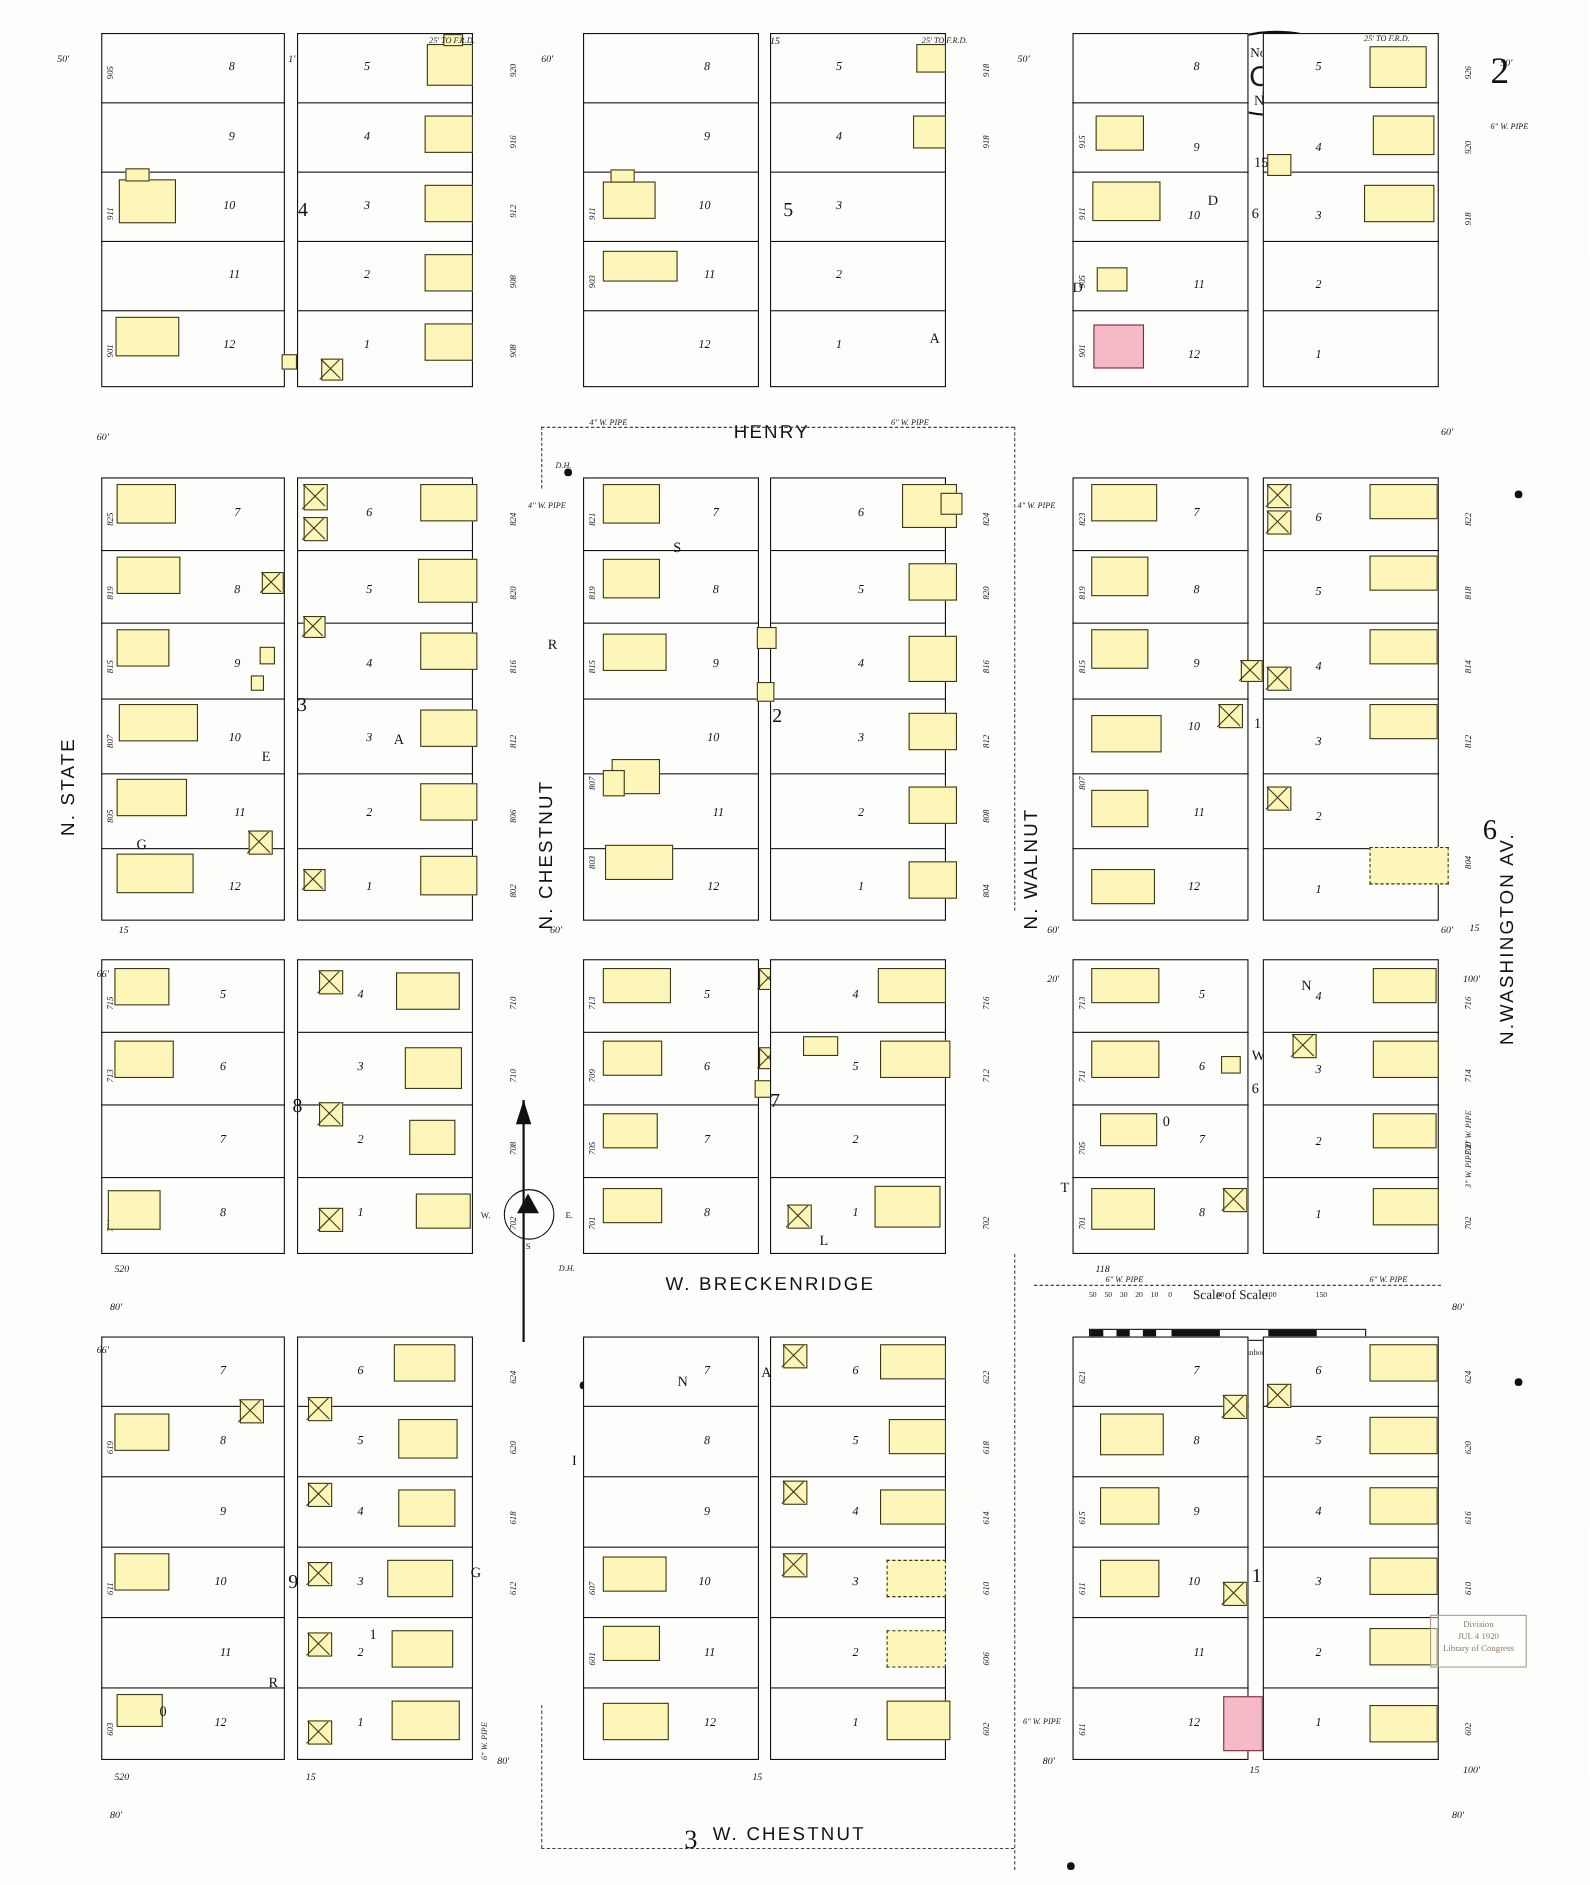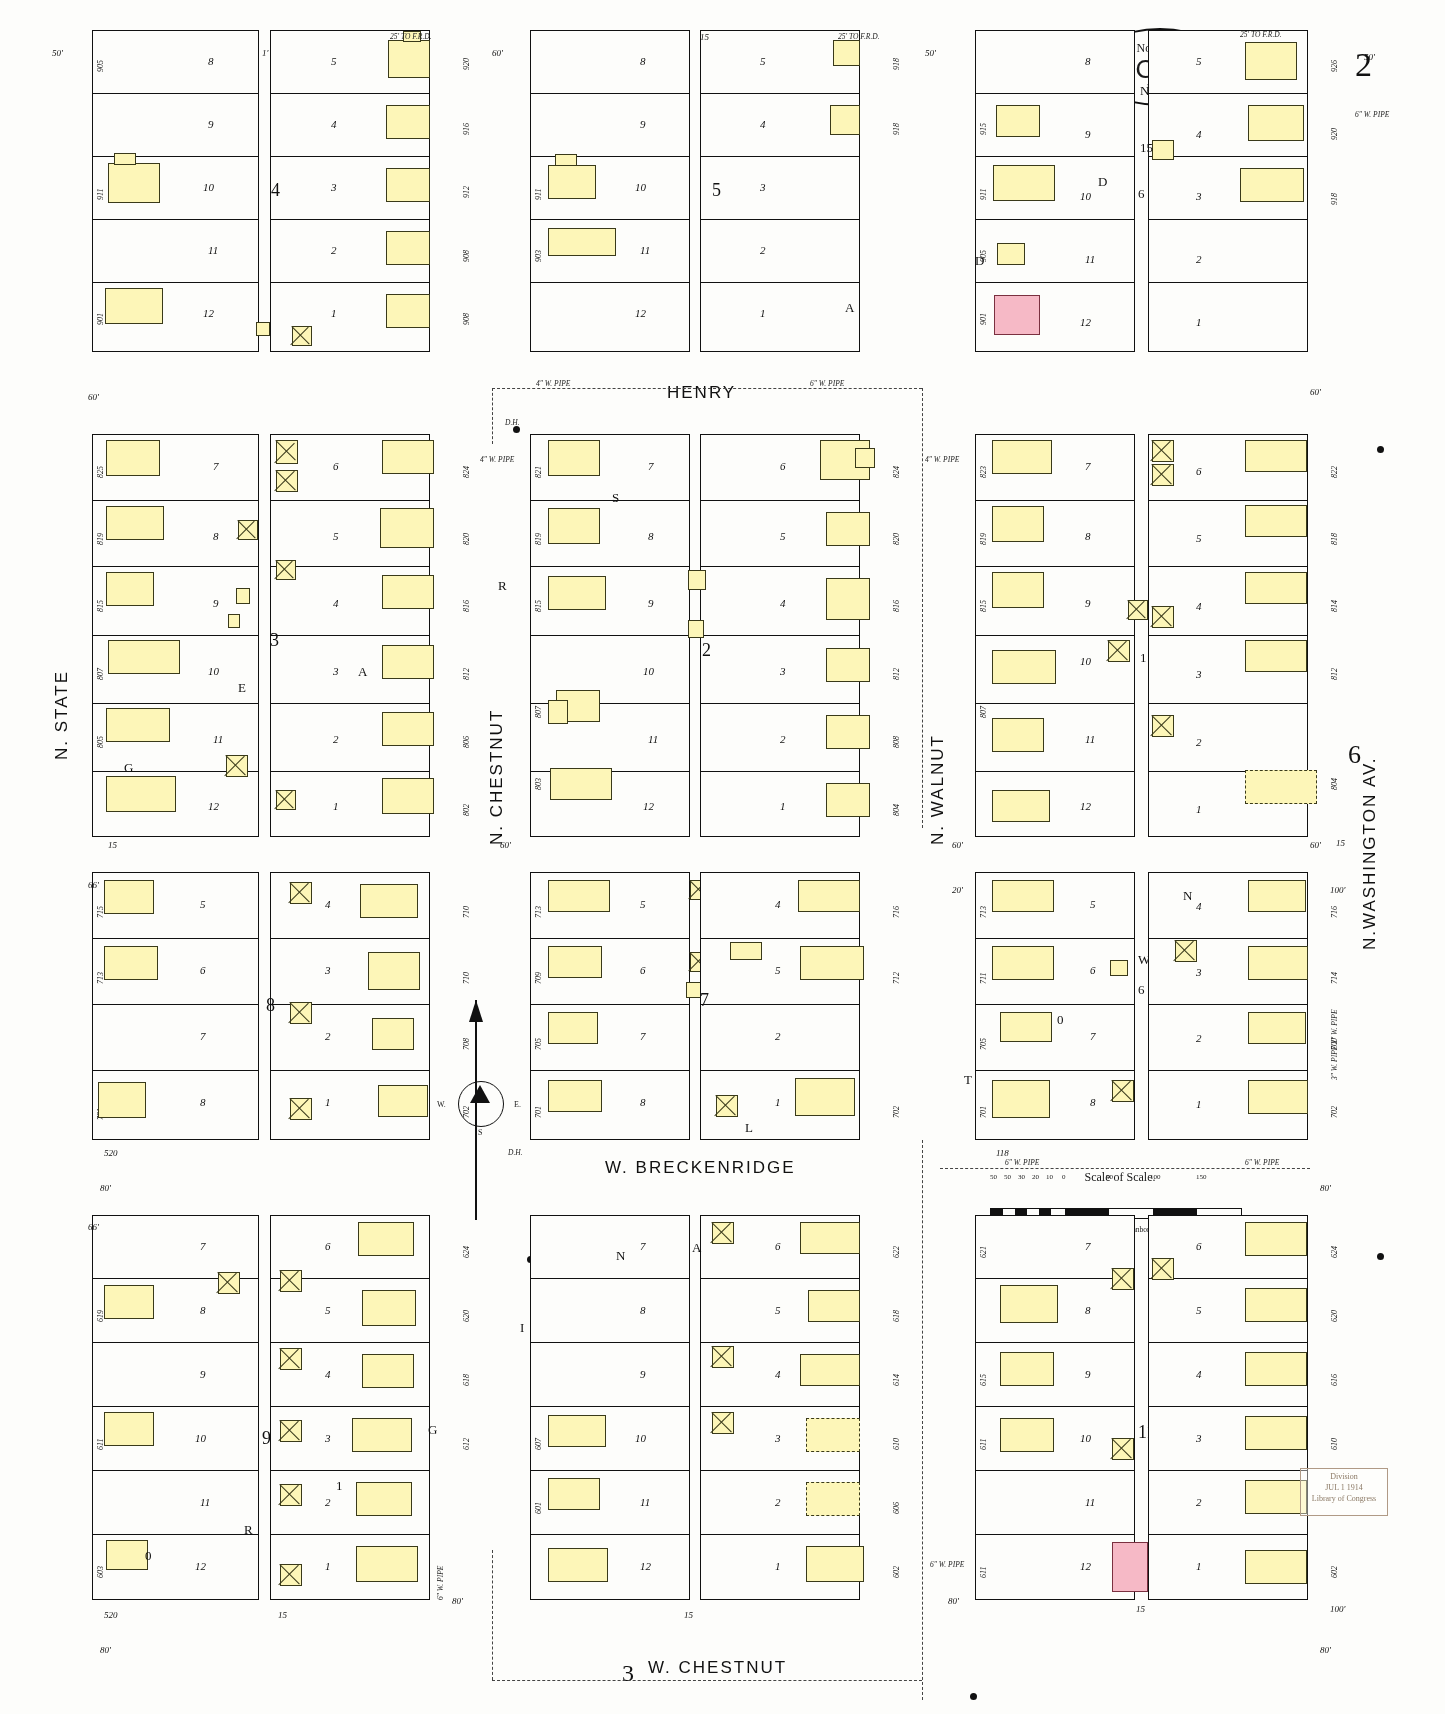--- a/index.html
+++ b/index.html
@@ -725,17 +725,17 @@
 
   <div class="dashvert" style="left:922px;top:1140px;height:560px;"></div>
   <div class="dashvert" style="left:492px;top:1550px;height:130px;"></div>
   <div class="dashline" style="left:492px;top:1680px;width:430px;"></div>
   <div class="pipe" style="left:508px;top:1148px;">D.H.</div>
   <div class="pipe" style="left:436px;top:1600px;transform:rotate(-90deg);transform-origin:0 0;">6" W. PIPE</div>
   <div class="letter" style="left:745px;top:1120px;">L</div>
 
   <div id="locstamp">
     <div>Division</div>
-    <div>JUL 1 1914</div>
+    <div>JUL 4 1920</div>
     <div>Library of Congress</div>
   </div>
 
 </div>
 
 </body></html>

